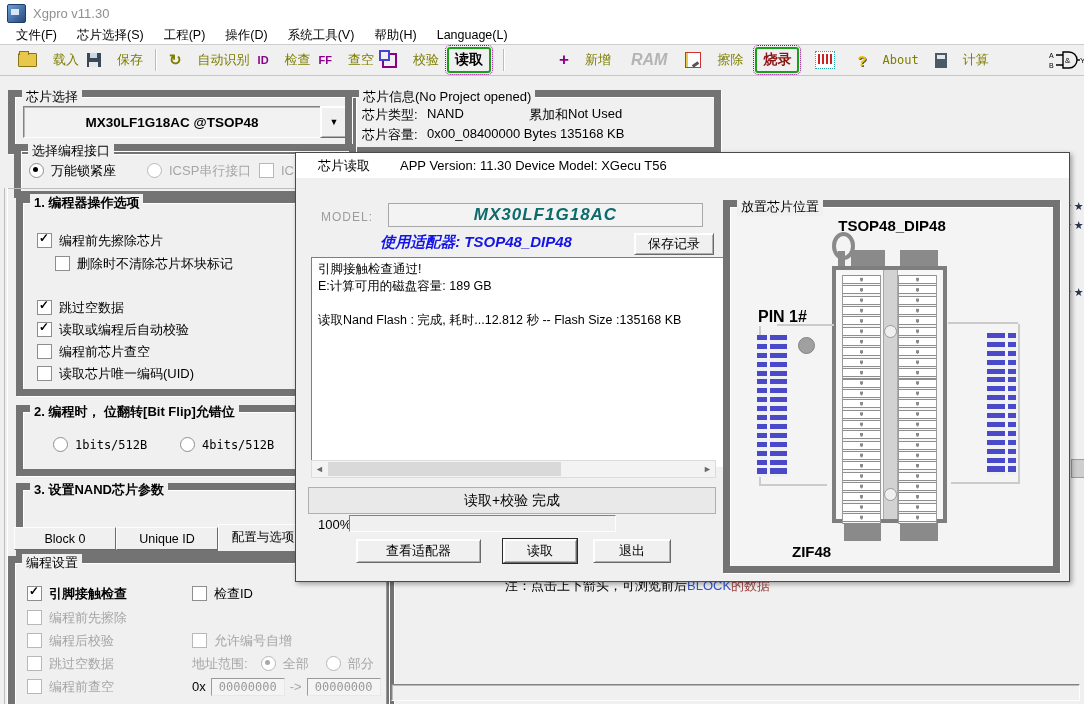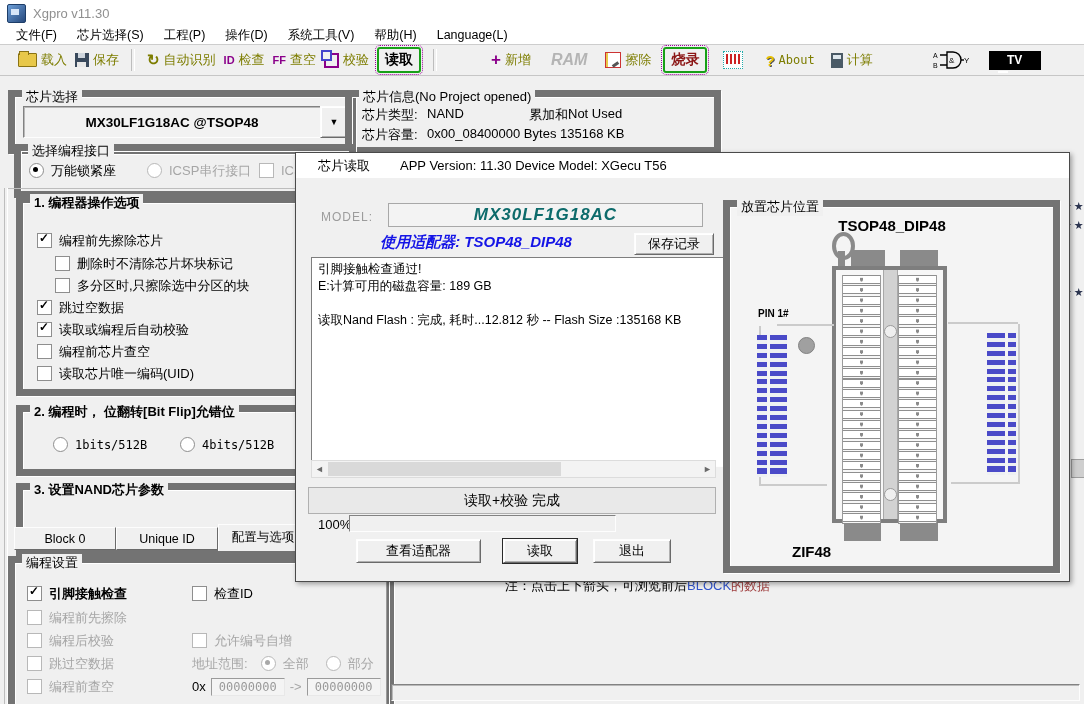--- a/index.html
+++ b/index.html
@@ -8,21 +8,21 @@
   .abs{position:absolute}
 
   
   .titlebar{position:absolute;left:0;top:0;width:1084px;height:26px;background:#fff;display:flex;align-items:center}
   .appicon{width:17px;height:17px;margin:0 7px 0 7px;background:linear-gradient(135deg,#6d9fd8,#27497c);border:1px solid #1d3d68;border-radius:2px;position:relative;flex:none}
   .appicon:after{content:"";position:absolute;left:3px;top:4px;width:8px;height:6px;background:#d8e6f8}
   .apptitle{color:#8f8f8f;font-size:13px}
   .menubar{position:absolute;left:0;top:26px;width:1084px;height:18px;background:#fff;border-bottom:1px solid #cdcdcd;display:flex;align-items:center;padding-left:6px}
   .menuitem{padding:0 10px;font-size:12.5px;color:#000}
   .toolbar{position:absolute;left:0;top:45px;width:1084px;height:30px;background:#f0f0f0;border-bottom:1px solid #c6c6c6;display:flex;align-items:center;padding-left:14px}
-  .tbtn{display:inline-flex;align-items:center;gap:4px;color:#7d7d00;font-size:13px;height:26px;padding:0 4px;white-space:nowrap}
+  .tbtn{display:inline-flex;align-items:center;gap:16px;color:#7d7d00;font-size:13px;height:26px;padding:0 4px;white-space:nowrap}
   .tsep{width:2px;height:22px;border-left:1px solid #bdbdbd;border-right:1px solid #fff;margin:0 8px}
   .hl-green{border:2px solid #18a018;border-radius:3px;outline:1px dotted #a000a0;outline-offset:1px;padding:0 6px;height:22px;background:#f0f0f0}
   .tread{color:#000;font-weight:bold;font-size:14px}
   .tburn{color:#8b1515;font-weight:bold;font-size:14px}
   .tdis{color:#b0b0b0}
   .i-folder{width:17px;height:12px;background:#e8c84a;border:1px solid #8a7313;border-radius:1px;position:relative;flex:none}
   .i-folder:before{content:"";position:absolute;left:0;top:-3px;width:8px;height:3px;background:#e8c84a;border:1px solid #8a7313;border-bottom:none}
   .i-floppy{width:14px;height:14px;background:#39495c;position:relative;flex:none}
   .i-floppy:before{content:"";position:absolute;left:3px;top:0;width:7px;height:5px;background:#cfd6de}
   .i-floppy:after{content:"";position:absolute;left:2px;bottom:0;width:9px;height:5px;background:#e8e8e8}
@@ -218,24 +218,20 @@
   <div class="group" style="left:16px;top:196px;width:279px;height:186px">
     <span class="glabel gtitle">1. 编程器操作选项</span>
     <div class="cbrow" style="left:14px;top:30px">
         <span class="cb ck"></span>
         <span>编程前先擦除芯片</span>
       </div>
     <div class="cbrow" style="left:32px;top:53px">
         <span class="cb"></span>
         <span>删除时不清除芯片坏块标记</span>
       </div>
-    <div class="cbrow" style="left:32px;top:75px;width:238px;overflow:hidden">
-        <span class="cb"></span>
-        <span>多分区时,只擦除选中分区的块</span>
-      </div>
     <div class="cbrow" style="left:14px;top:97px">
         <span class="cb ck"></span>
         <span>跳过空数据</span>
       </div>
     <div class="cbrow" style="left:14px;top:119px">
         <span class="cb ck"></span>
         <span>读取或编程后自动校验</span>
       </div>
     <div class="cbrow" style="left:14px;top:141px">
         <span class="cb"></span>
@@ -392,21 +388,21 @@
         <div class="abs" style="left:48px;top:55px;width:11px;height:11px;border:1px solid #9a9a9a;border-radius:50%;background:#efefef"></div>
         <div class="abs" style="left:48px;top:218px;width:11px;height:11px;border:1px solid #9a9a9a;border-radius:50%;background:#efefef"></div>
         <div class="pincol" style="left:6px"></div>
         <div class="pincol" style="left:62px"></div>
       </div>
 
       <div class="abs socktab" style="left:114px;top:316px;width:37px;height:18px"></div>
       <div class="abs socktab" style="left:170px;top:316px;width:38px;height:18px"></div>
       <div class="abs" style="left:62px;top:336px;width:200px;font-weight:bold;font-size:15px">ZIF48</div>
 
-      <div class="abs" style="left:28px;top:101px;font-weight:bold;font-size:10px">PIN 1#</div>
+      <div class="abs" style="left:28px;top:101px;font-weight:bold;font-size:16px">PIN 1#</div>
       <div class="abs" style="left:68px;top:130px;width:15px;height:15px;border-radius:50%;background:#a0a0a0;border:1px solid #828282"></div>
 
       <div class="grayline" style="left:47px;top:117px;width:57px;height:2px"></div>
       <div class="grayline" style="left:29px;top:119px;width:2px;height:158px"></div>
       <div class="grayline" style="left:29px;top:277px;width:68px;height:2px"></div>
       <div class="grayline" style="left:218px;top:115px;width:70px;height:2px"></div>
       <div class="grayline" style="left:288px;top:117px;width:2px;height:158px"></div>
       <div class="grayline" style="left:221px;top:275px;width:69px;height:2px"></div>
 
       <div class="bluepins" style="left:27px;top:128px;width:10px;height:142px"></div>

